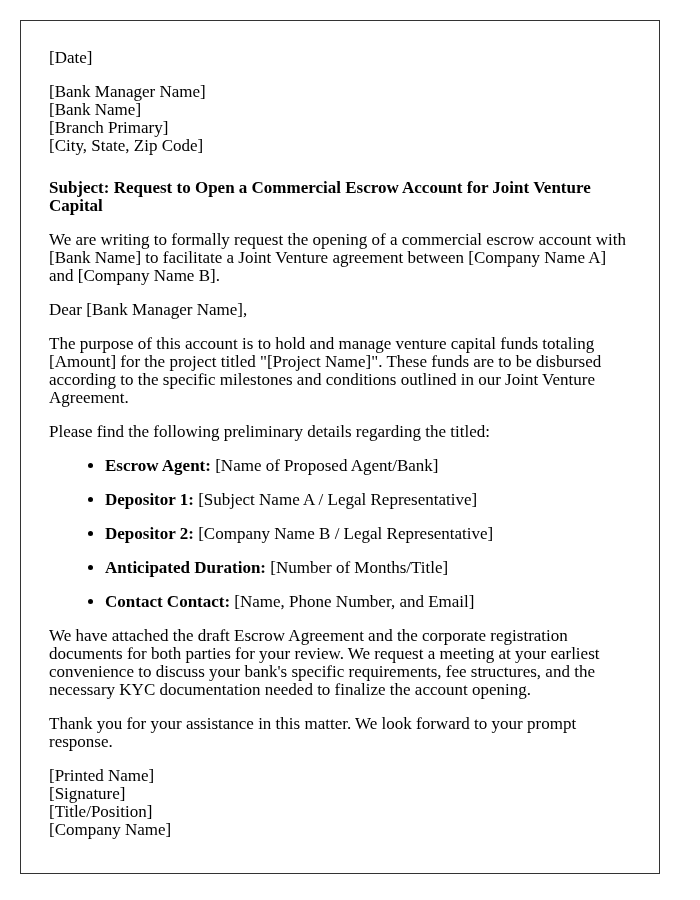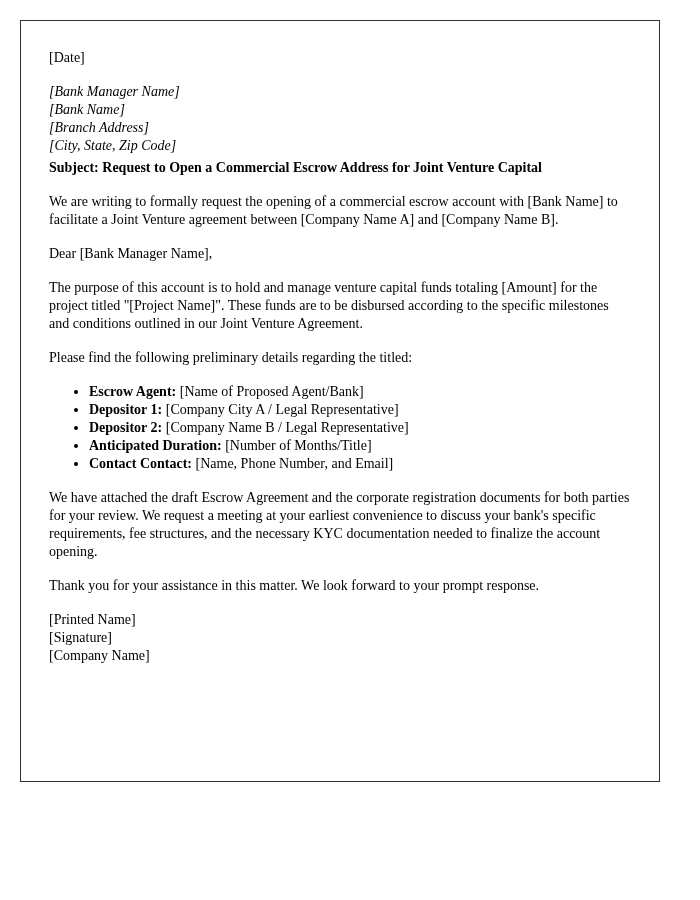--- a/index.html
+++ b/index.html
@@ -1,66 +1,67 @@
 <!DOCTYPE html>
 <html><head>
   <meta charset="utf-8">
   <style>
     html, body { margin: 0; padding: 0; background: #ffffff; }
     body { width: 700px; height: 900px; position: relative; }
     .page {
       position: absolute;
       left: 20px; top: 20px;
-      width: 640px; height: 762px;
+      width: 640px; height: 854px;
       border: 1px solid #333333;
       box-sizing: border-box;
       padding: 28px 28px 0 28px;
       font-family: "Liberation Serif", "DejaVu Serif", serif;
-      font-size: 14px;
+      font-size: 17px;
       line-height: 18px;
       color: #000000;
     }
     p { margin: 0 0 16px 0; }
     .block p { margin: 0; }
     .subject { font-weight: bold; }
     ul { margin: 0 0 16px 0; padding-left: 40px; }
-    li { margin: 0; }
+    li { margin: 16px; }
     li b { font-weight: bold; }
   </style>
 </head>
 <body>
 
 <div class="page">
   <p>[Date]</p>
 
-  <div class="block" style="margin-bottom:4px;font-style:italic;">
+  <div class="block" style="margin-bottom:24px;">
     <p>[Bank Manager Name]</p>
     <p>[Bank Name]</p>
-    <p>[Branch Address]</p>
+    <p>[Branch Primary]</p>
     <p>[City, State, Zip Code]</p>
   </div>
 
-  <p class="subject">Subject: Request to Open a Commercial Escrow Address for Joint Venture Capital</p>
+  <p class="subject">Subject: Request to Open a Commercial Escrow Account for Joint Venture Capital</p>
 
   <p>We are writing to formally request the opening of a commercial escrow account with [Bank Name] to facilitate a Joint Venture agreement between [Company Name A] and [Company Name B].</p>
 
   <p>Dear [Bank Manager Name],</p>
   <p>The purpose of this account is to hold and manage venture capital funds totaling [Amount] for the project titled "[Project Name]". These funds are to be disbursed according to the specific milestones and conditions outlined in our Joint Venture Agreement.</p>
   <p>Please find the following preliminary details regarding the titled:</p>
 
   <ul>
     <li><b>Escrow Agent:</b><span> [Name of Proposed Agent/Bank]</span></li>
-    <li><b>Depositor 1:</b><span> [Company City A / Legal Representative]</span></li>
+    <li><b>Depositor 1:</b><span> [Subject Name A / Legal Representative]</span></li>
     <li><b>Depositor 2:</b><span> [Company Name B / Legal Representative]</span></li>
     <li><b>Anticipated Duration:</b><span> [Number of Months/Title]</span></li>
     <li><b>Contact Contact:</b><span> [Name, Phone Number, and Email]</span></li>
   </ul>
 
   <p>We have attached the draft Escrow Agreement and the corporate registration documents for both parties for your review. We request a meeting at your earliest convenience to discuss your bank's specific requirements, fee structures, and the necessary KYC documentation needed to finalize the account opening.</p>
   <p>Thank you for your assistance in this matter. We look forward to your prompt response.</p>
 
 
   <div class="block">
     <p>[Printed Name]</p>
     <p>[Signature]</p>
+    <p>[Title/Position]</p>
     <p>[Company Name]</p>
   </div>
 </div>
 
 </body></html>

